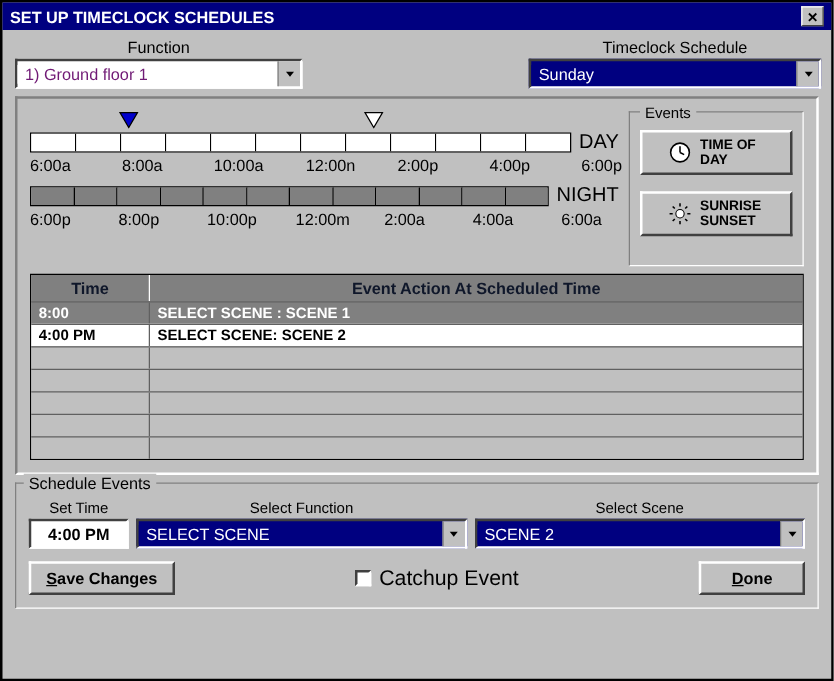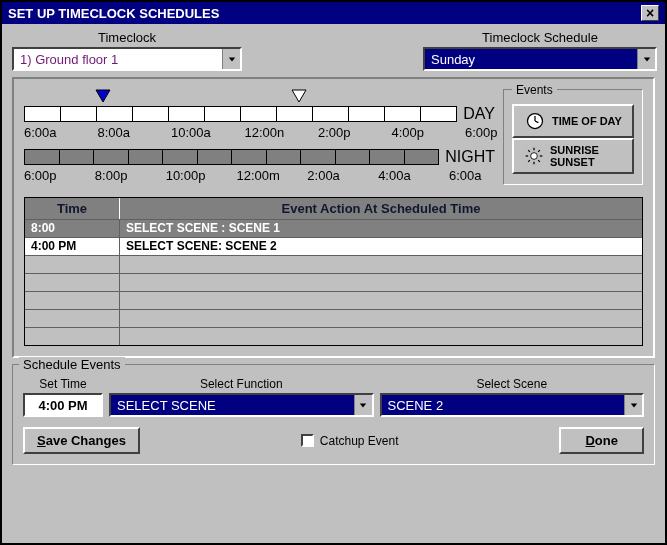--- a/index.html
+++ b/index.html
@@ -30,21 +30,21 @@
   .strip .cell { flex: 1; border-right: 1px solid #000; }
   .strip .cell:last-child { border-right: none; }
   .strip.day .cell { background: #fff; }
   .strip.night .cell { background: #808080; }
   .striplabel { font-size: 16px; margin-left: 6px; }
   .ticks { display: flex; justify-content: space-between; font-size: 13px; margin-top: 2px; }
   .ticks span { width: 0; white-space: nowrap; transform: translateX(-50%); }
   .ticks span:first-child { transform: none; }
   .ticks span:last-child { transform: translateX(-100%); }
   .events-box { width: 140px; }
-  .evbtn { display: flex; align-items: center; gap: 6px; padding: 4px 10px; border: 2px solid #fff; border-right-color: #404040; border-bottom-color: #404040; background: #c0c0c0; margin-bottom: 0; cursor: pointer; }
+  .evbtn { display: flex; align-items: center; gap: 6px; padding: 4px 20px; border: 2px solid #fff; border-right-color: #404040; border-bottom-color: #404040; background: #c0c0c0; margin-bottom: 13px; cursor: pointer; }
   .evbtn .icon { width: 22px; height: 22px; display: flex; align-items: center; justify-content: center; }
   .evbtn .lbl { font-size: 11px; font-weight: bold; line-height: 1.1; }
   .table { border: 1px solid #000; background: #c0c0c0; }
   .thead { display: flex; background: #808080; color: #0f172a; font-weight: bold; font-size: 13px; align-items: center; }
   .thead .th1 { width: 95px; text-align: center; padding: 3px 0; border-right: 1px solid #fff; }
   .thead .th2 { flex: 1; text-align: center; padding: 3px 0; }
   .tbody { display: flex; flex-direction: column; }
   .trow { display: flex; height: 18px; border-top: 1px solid #606060; font-size: 12px; }
   .trow .c1 { width: 95px; padding: 1px 6px; border-right: 1px solid #606060; font-weight: bold; }
   .trow .c2 { flex: 1; padding: 1px 6px; font-weight: bold; }
@@ -53,39 +53,39 @@
   .trow.sel .c2 { color: #000; }
   .trow.dim { background: #808080; color: #fff; }
   .schedule-events { border: 1px solid #808080; border-right-color:#fff; border-bottom-color:#fff; position: relative; padding: 12px 10px 10px 10px; }
   .schedule-events .legend { position: absolute; top: -8px; left: 6px; background: #c0c0c0; padding: 0 4px; font-size: 13px; }
   .sf-row { display: flex; gap: 6px; align-items: flex-end; }
   .sf-col { display: flex; flex-direction: column; align-items: center; }
   .sf-col .lbl { font-size: 12px; margin-bottom: 2px; }
   .timeinput { width: 80px; height: 24px; border: 2px solid; border-top-color:#404040; border-left-color:#404040; border-bottom-color:#fff; border-right-color:#fff; background:#fff; text-align:center; font-weight:bold; font-size:13px; display:flex; align-items:center; justify-content:center; }
   .bottom-row { display: flex; justify-content: space-between; align-items: center; margin-top: 10px; }
   .button { padding: 4px 12px; border: 2px solid #fff; border-right-color:#404040; border-bottom-color:#404040; background:#c0c0c0; font-size:13px; font-weight: bold; cursor:pointer; }
-  .checkbox-row { display: flex; align-items: center; gap: 6px; font-size: 12px; }
+  .checkbox-row { display: flex; align-items: center; gap: 6px; font-size: 17px; }
   .checkbox { width: 13px; height: 13px; border: 2px solid; border-top-color:#404040; border-left-color:#404040; border-bottom-color:#fff; border-right-color:#fff; background:#fff; }
   .stripwrap { display:flex; align-items:center; }
   .timeline-block { margin-bottom: 8px; }
 </style>
 </head>
 <body>
 
 <div class="window">
   <div class="titlebar">
     <span>SET UP TIMECLOCK SCHEDULES</span>
     <div class="closebtn">×</div>
   </div>
 
   <div class="body">
 
     <div class="toprow">
       <div class="selectwrap" style="width:230px">
-        <div class="selectlabel">Timeclock</div>
+        <div class="selectlabel">Function</div>
         <div class="selectbox" style="width:230px">
           <div class="seltext">1) Ground floor 1</div>
           <div class="arrowbtn">
             <svg viewBox="0 0 10 10">
                 <polygon points="1,3 9,3 5,8" fill="#000"></polygon>
               </svg>
           </div>
         </div>
       </div>
       <div class="selectwrap" style="width:230px">

